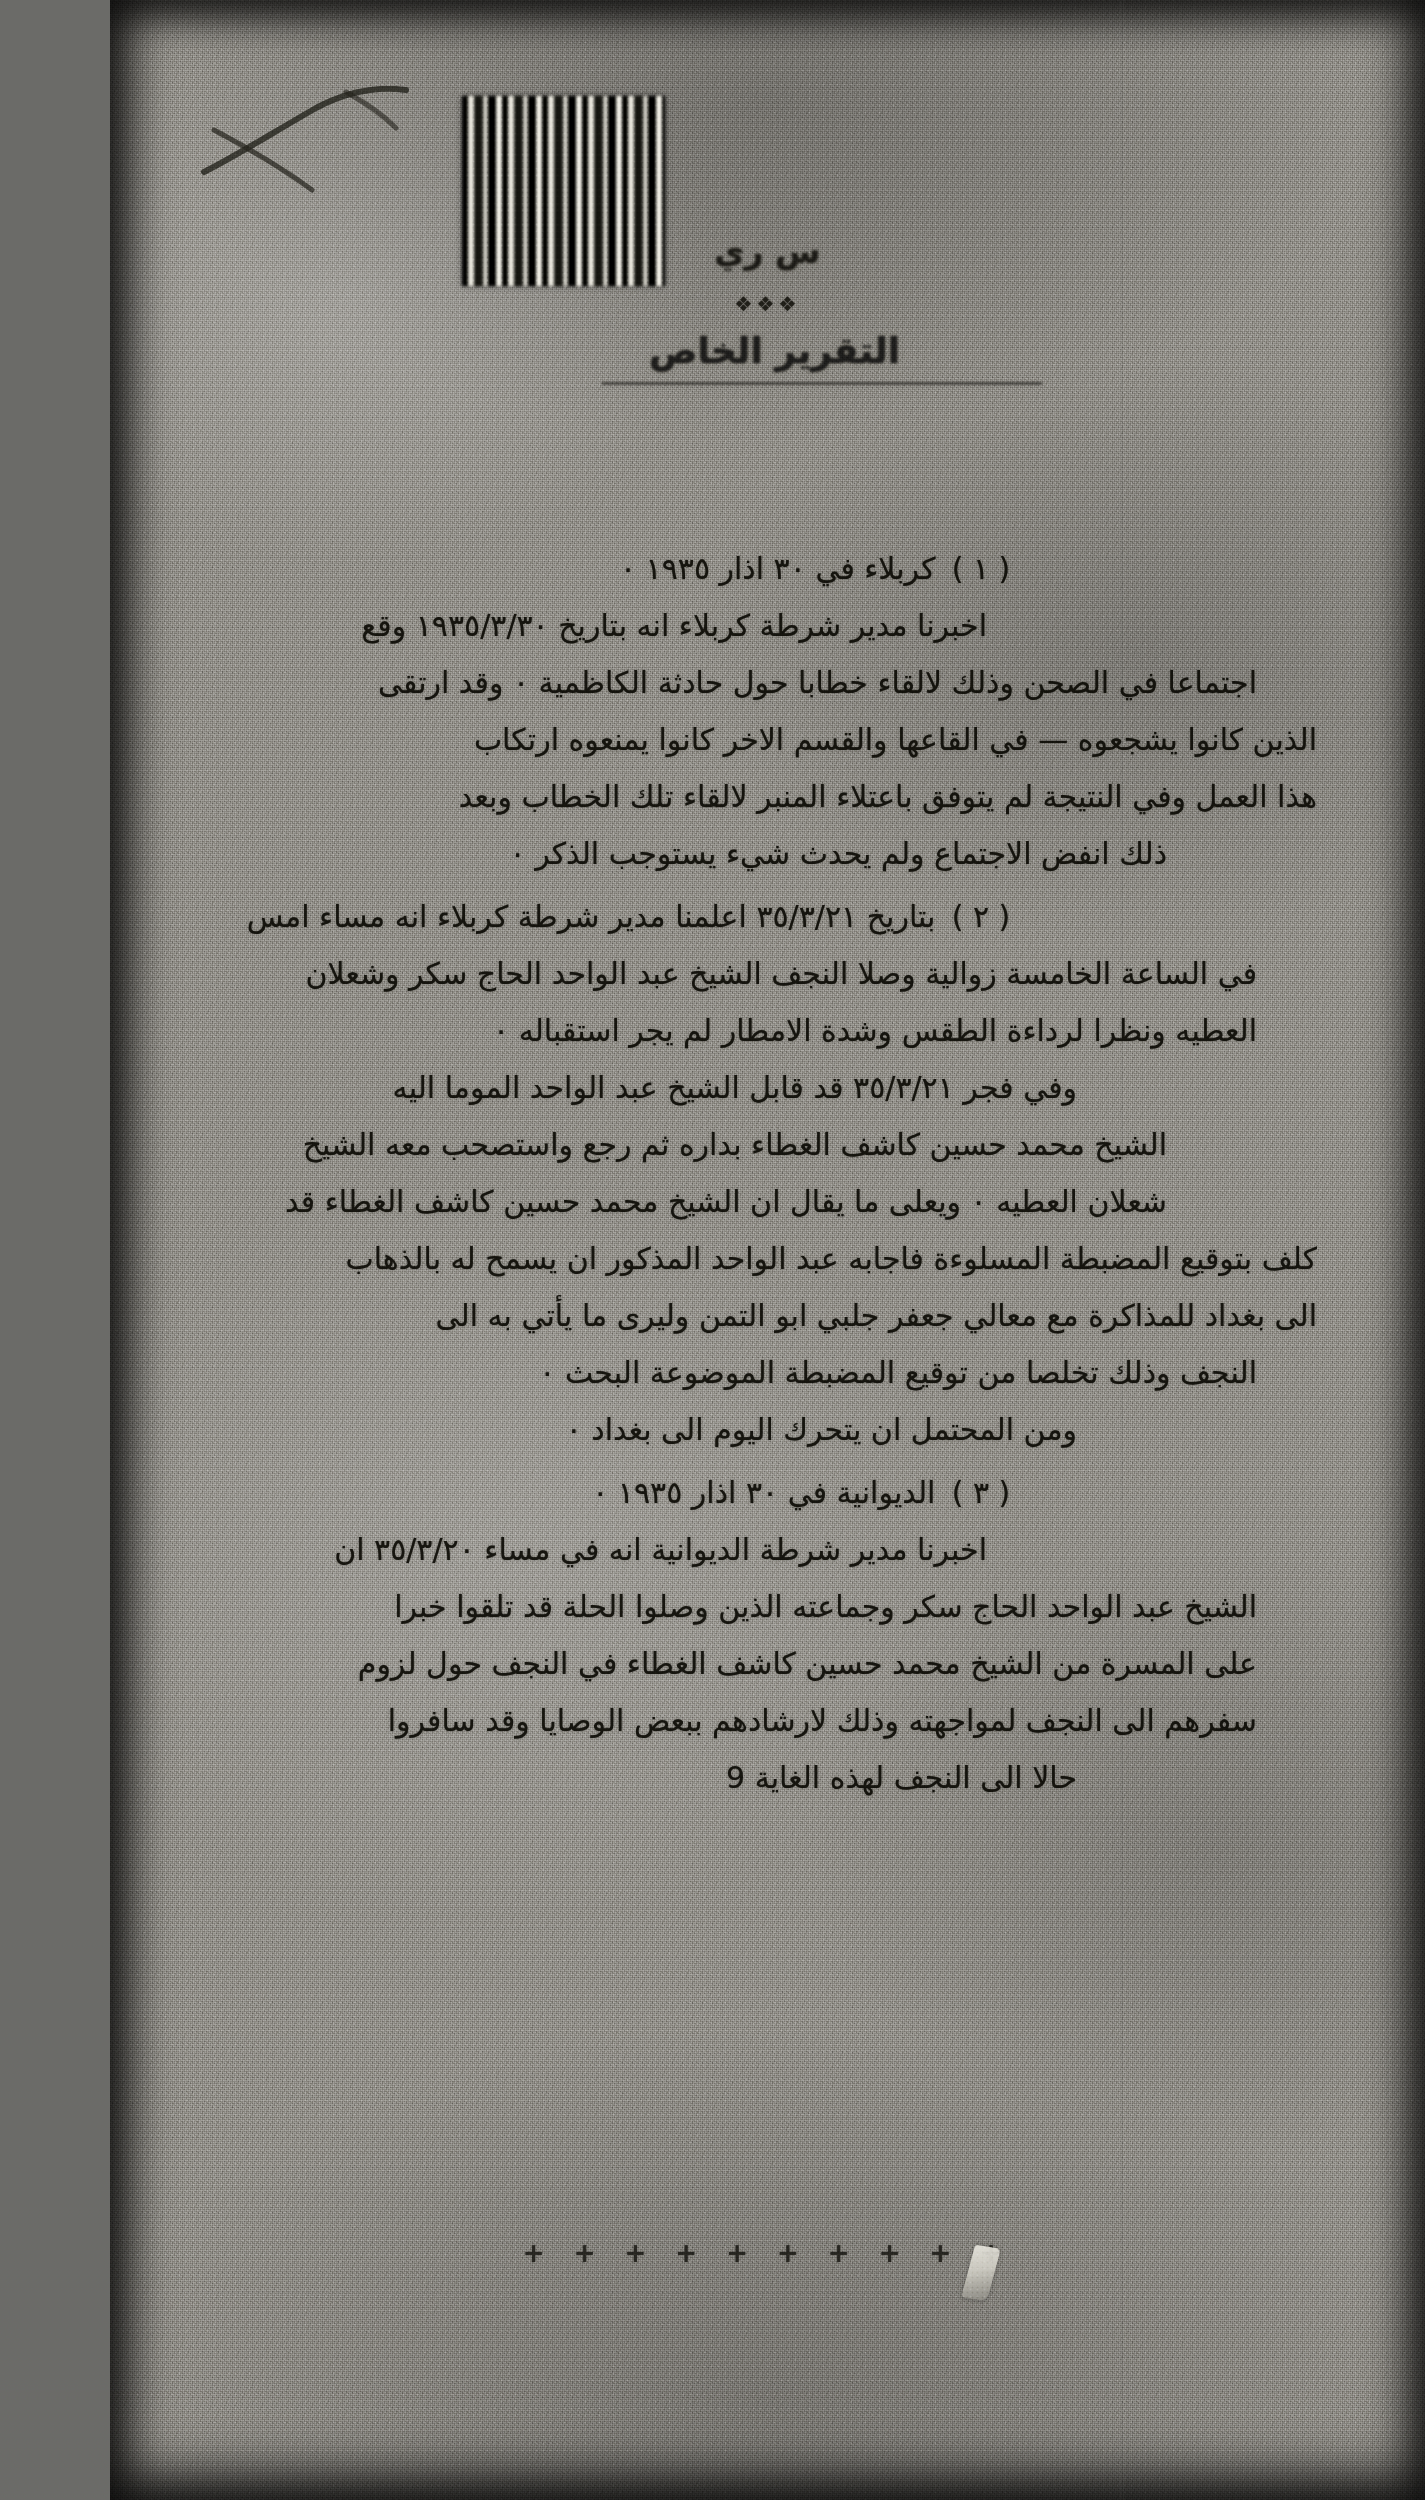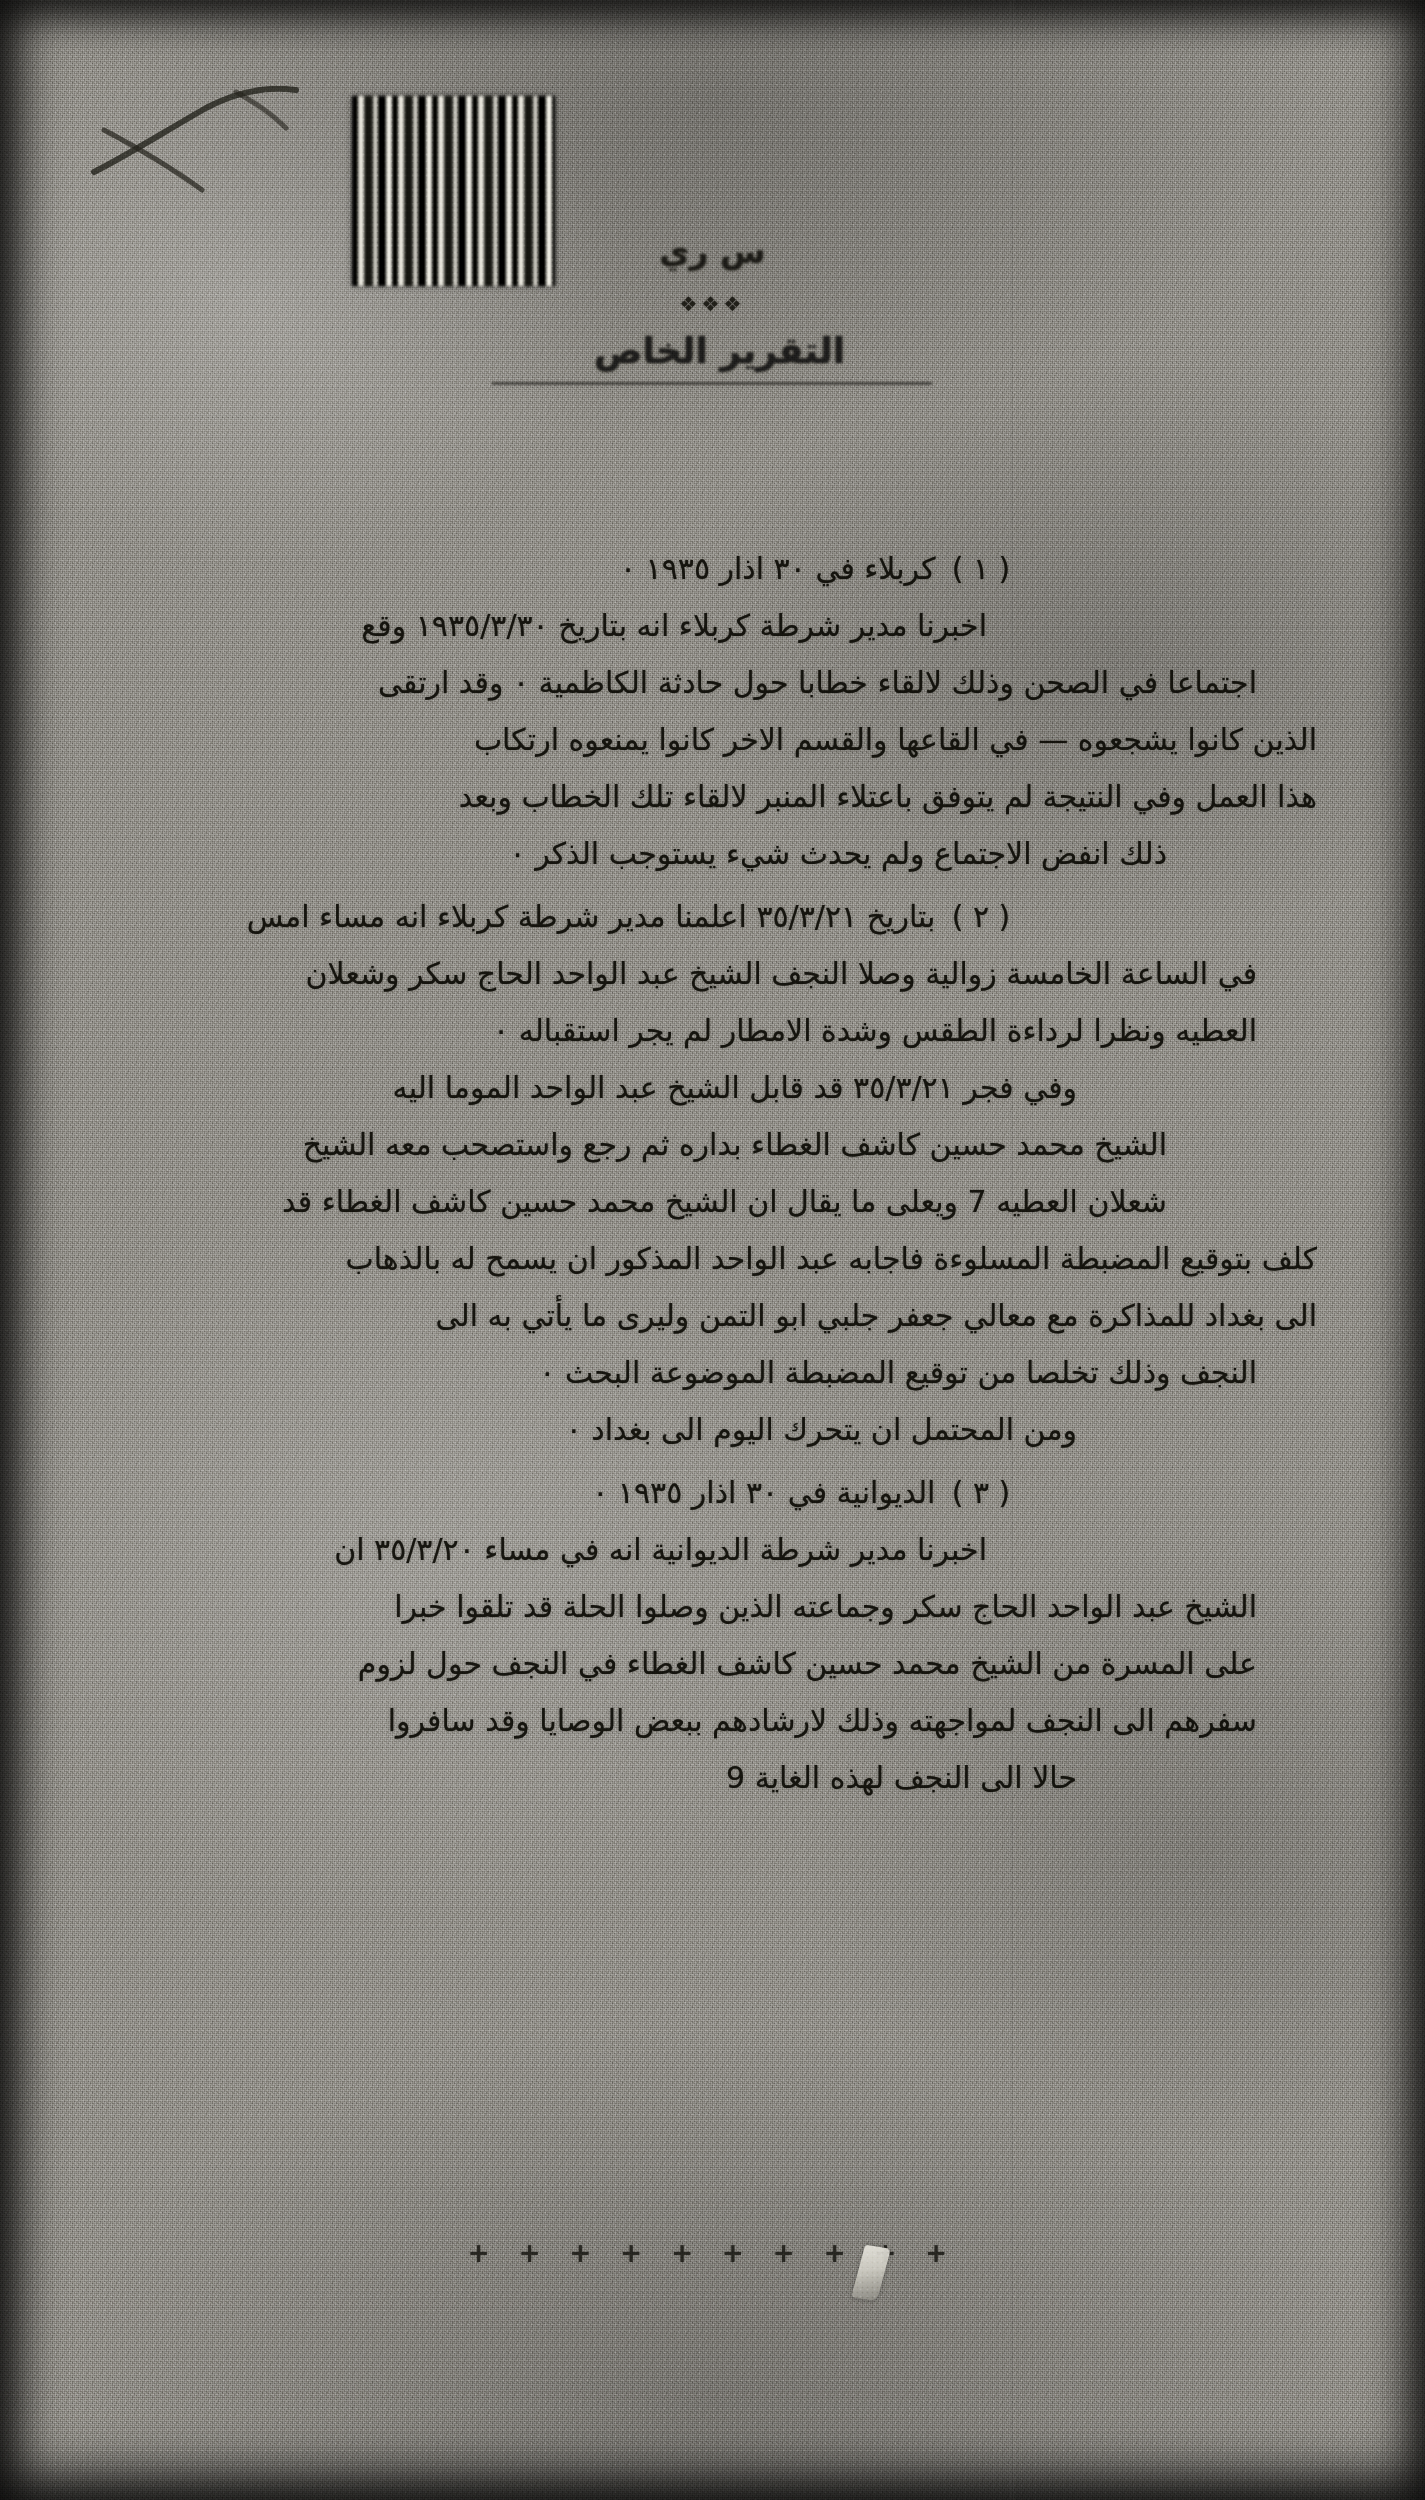--- a/index.html
+++ b/index.html
@@ -10,21 +10,21 @@
   body {
     width: 1425px;
     height: 2500px;
     overflow: hidden;
     font-family: "DejaVu Sans", sans-serif;
   }
 
   
   #scan {
     position: relative;
-    width: 1425px;
+    width: 1315px;
     height: 2500px;
     background-color: #8f8d87;
     background-image:
       
       radial-gradient(ellipse 520px 380px at 18% 12%, rgba(255,255,255,0.16), rgba(255,255,255,0) 70%),
       radial-gradient(ellipse 640px 420px at 78% 26%, rgba(0,0,0,0.15), rgba(0,0,0,0) 70%),
       radial-gradient(ellipse 700px 520px at 30% 62%, rgba(255,255,255,0.12), rgba(255,255,255,0) 72%),
       radial-gradient(ellipse 560px 420px at 84% 74%, rgba(0,0,0,0.13), rgba(0,0,0,0) 72%),
       radial-gradient(ellipse 900px 500px at 50% 96%, rgba(0,0,0,0.18), rgba(0,0,0,0) 75%),
       radial-gradient(ellipse 800px 460px at 50% 4%, rgba(0,0,0,0.20), rgba(0,0,0,0) 75%),
@@ -275,21 +275,21 @@
 
       <div class="para">
         <div class="line head">
           <span class="num">( ٢ )</span>
           <span>بتاريخ ٣٥/٣/٢١ اعلمنا مدير شرطة كربلاء انه مساء امس</span>
         </div>
         <div class="line ind-3">في الساعة الخامسة زوالية وصلا النجف الشيخ عبد الواحد الحاج سكر وشعلان</div>
         <div class="line ind-3">العطيه ونظرا لرداءة الطقس وشدة الامطار لم يجر استقباله ٠</div>
         <div class="line ind-5">وفي فجر ٣٥/٣/٢١ قد قابل الشيخ عبد الواحد الموما اليه</div>
         <div class="line ind-2">الشيخ محمد حسين كاشف الغطاء بداره ثم رجع واستصحب معه الشيخ</div>
-        <div class="line ind-2">شعلان العطيه 7 ويعلى ما يقال ان الشيخ محمد حسين كاشف الغطاء قد</div>
+        <div class="line ind-2">شعلان العطيه ٠ ويعلى ما يقال ان الشيخ محمد حسين كاشف الغطاء قد</div>
         <div class="line ind-4">كلف بتوقيع المضبطة المسلوءة فاجابه عبد الواحد المذكور ان يسمح له بالذهاب</div>
         <div class="line ind-4">الى بغداد للمذاكرة مع معالي جعفر جلبي ابو التمن وليرى ما يأتي به الى</div>
         <div class="line ind-3">النجف وذلك تخلصا من توقيع المضبطة الموضوعة البحث ٠</div>
         <div class="line ind-5">ومن المحتمل ان يتحرك اليوم الى بغداد ٠</div>
       </div>
 
       <div class="para">
         <div class="line head">
           <span class="num">( ٣ )</span>
           <span>الديوانية في ٣٠ اذار ١٩٣٥ ٠</span>

